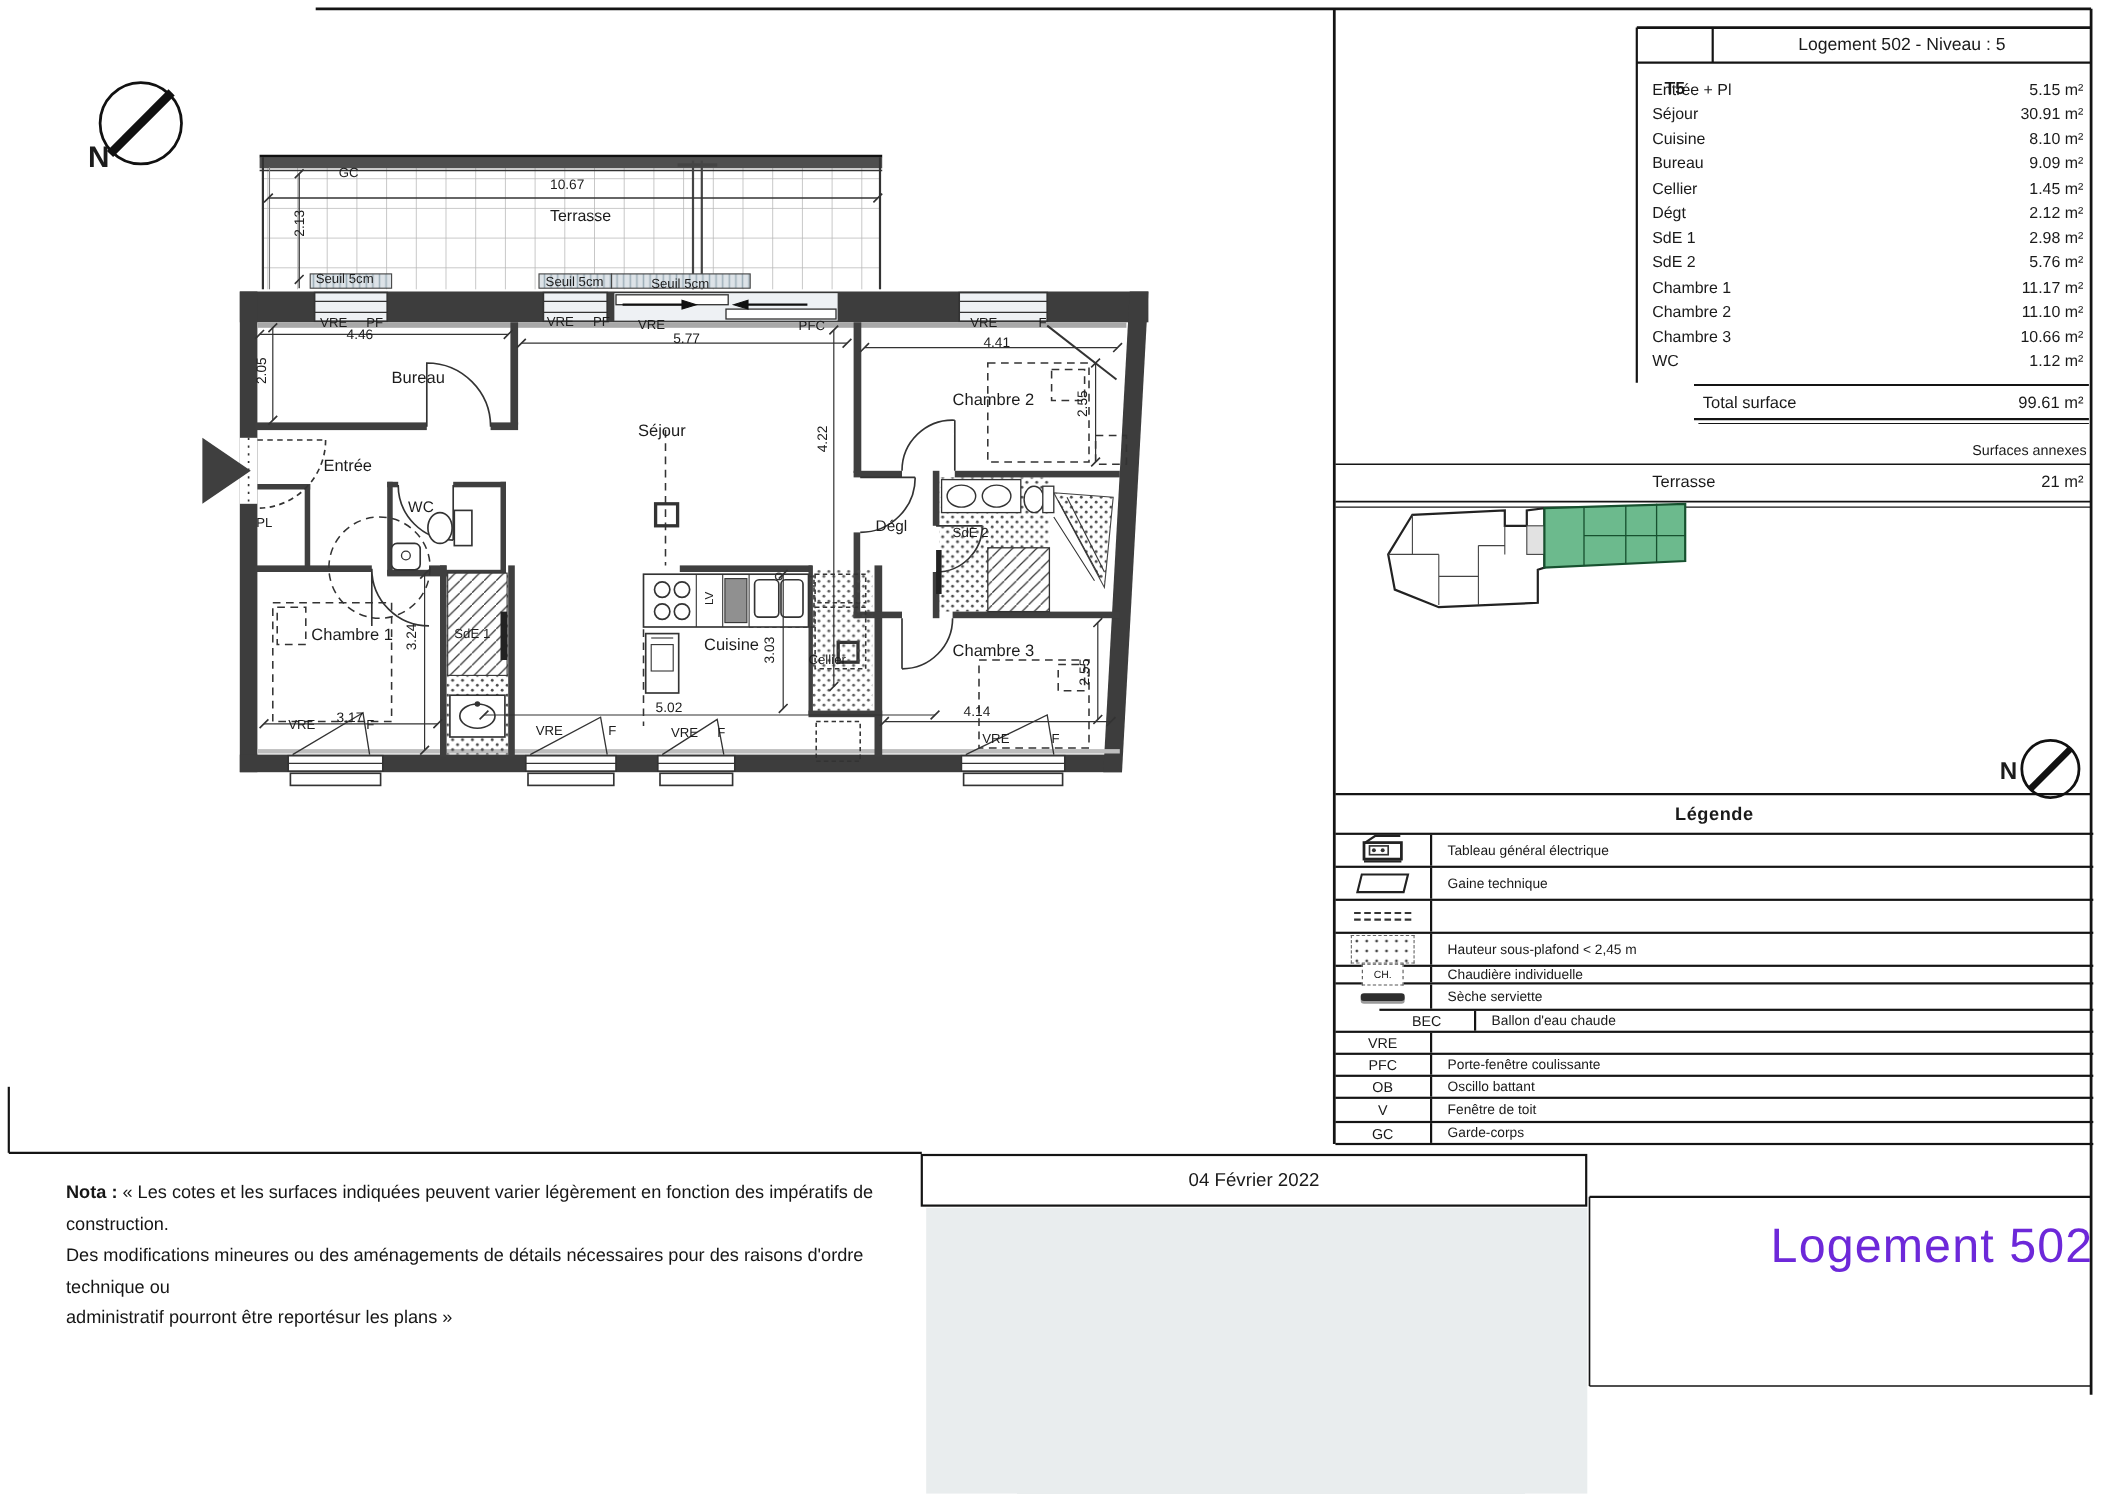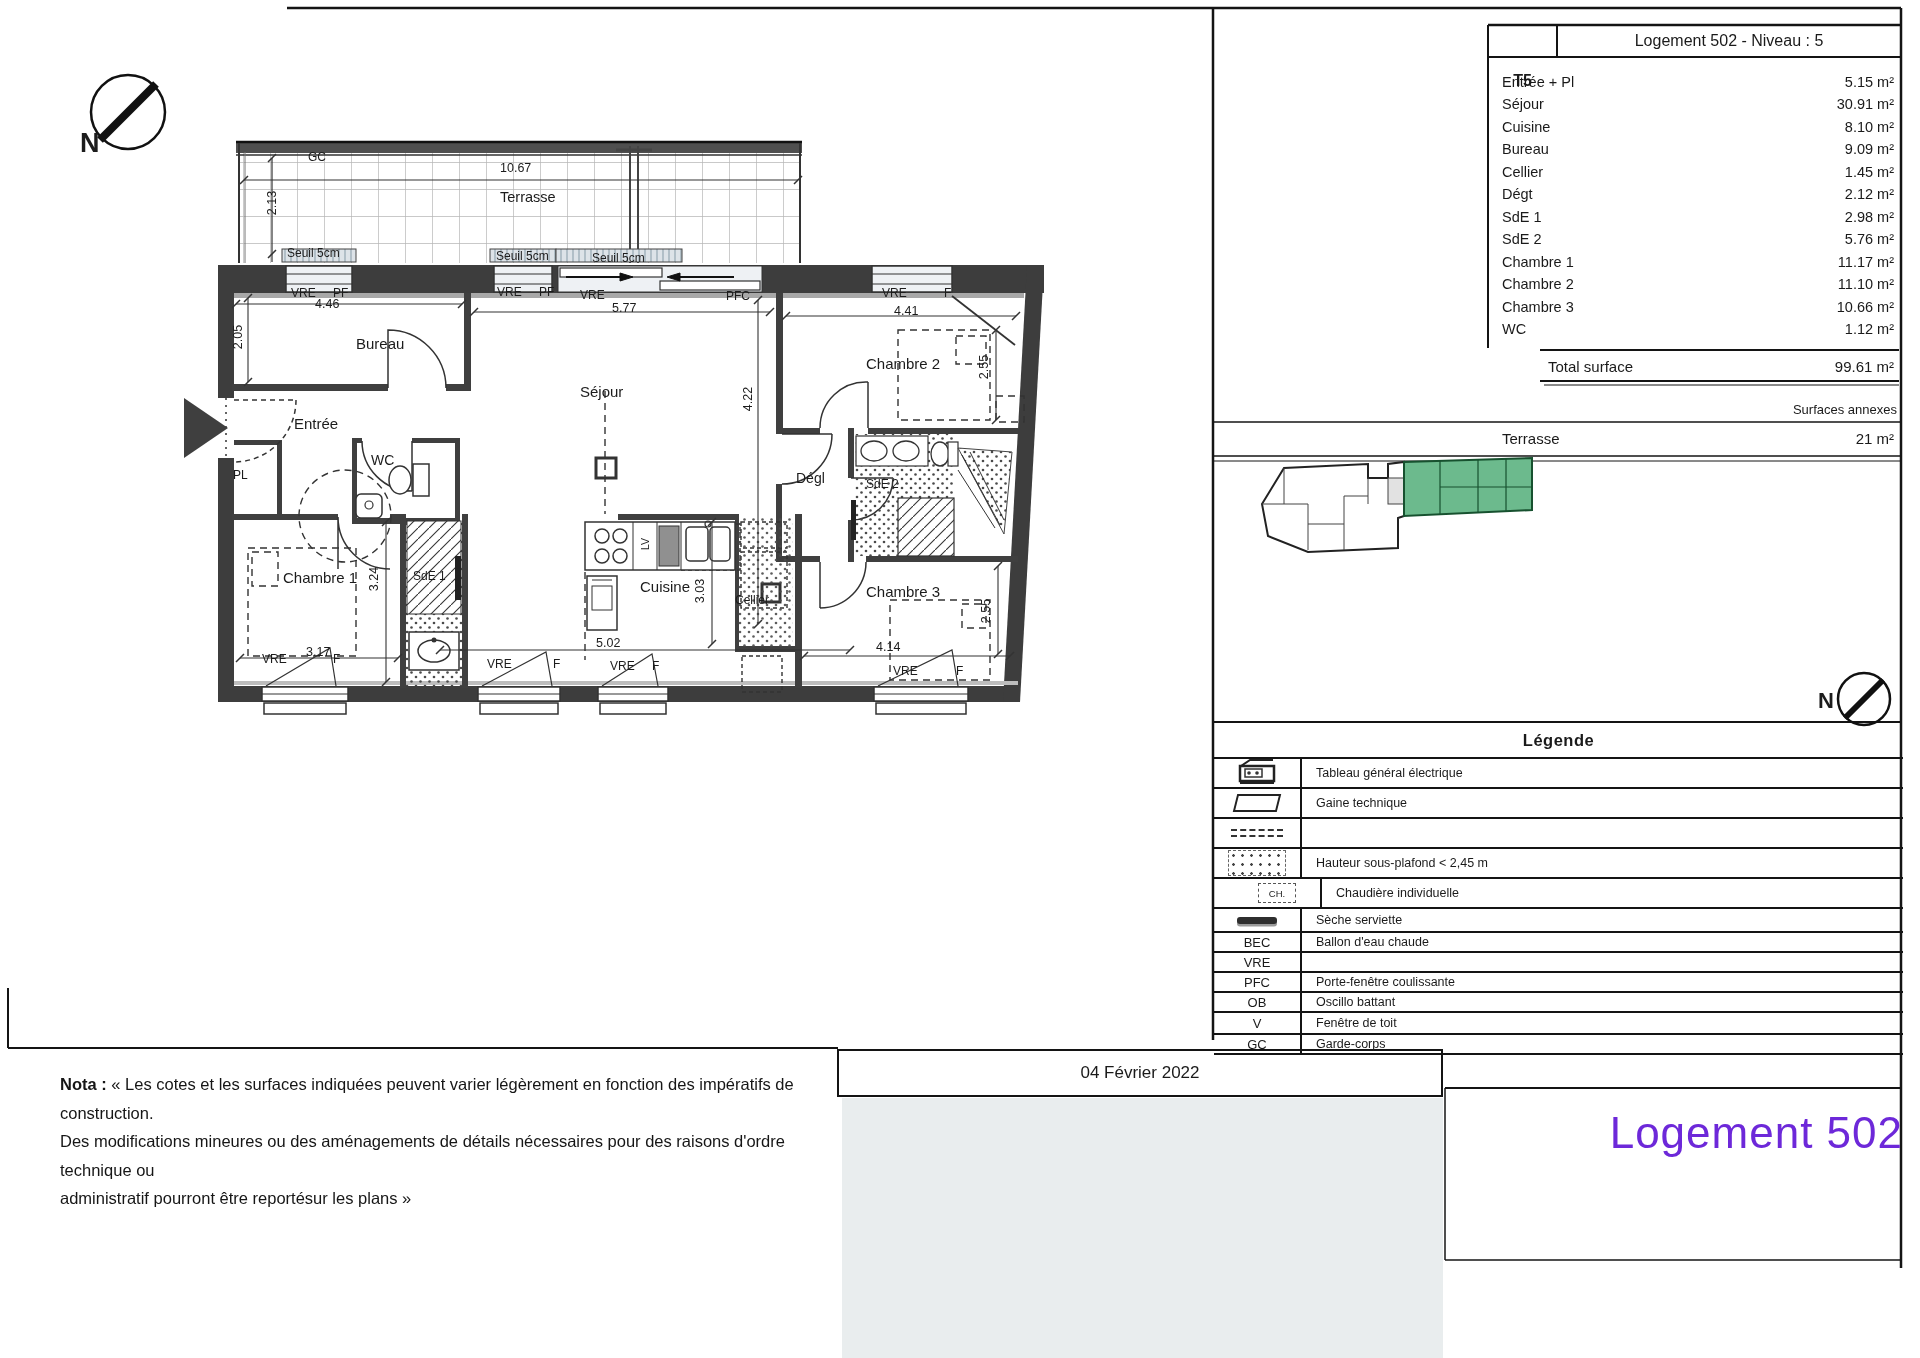--- a/index.html
+++ b/index.html
@@ -498,35 +498,35 @@
           <div></div>
         </span>
       </div>
   </div>
   <div class="lg-row" style="height:30px;">
     <div class="lg-key">
         <span class="ic-dots"></span>
       </div>
     <div class="lg-lab">Hauteur sous-plafond &lt; 2,45 m</div>
   </div>
-  <div class="lg-row" style="height:30px;padding-left:20px;">
+  <div class="lg-row" style="height:16px;">
     <div class="lg-key">
         <span class="ic-ch">
           <span>CH.</span>
         </span>
       </div>
     <div class="lg-lab">Chaudière individuelle</div>
   </div>
   <div class="lg-row" style="height:24px;">
     <div class="lg-key">
         <span class="ic-seche"></span>
       </div>
     <div class="lg-lab">Sèche serviette</div>
   </div>
-  <div class="lg-row" style="height:20px;">
+  <div class="lg-row" style="height:20px;margin-left:40px;">
     <div class="lg-key">BEC</div>
     <div class="lg-lab">Ballon d'eau chaude</div>
   </div>
   <div class="lg-row" style="height:20px;">
     <div class="lg-key">VRE</div>
   </div>
   <div class="lg-row" style="height:20px;">
     <div class="lg-key">PFC</div>
     <div class="lg-lab">Porte-fenêtre coulissante</div>
   </div>

